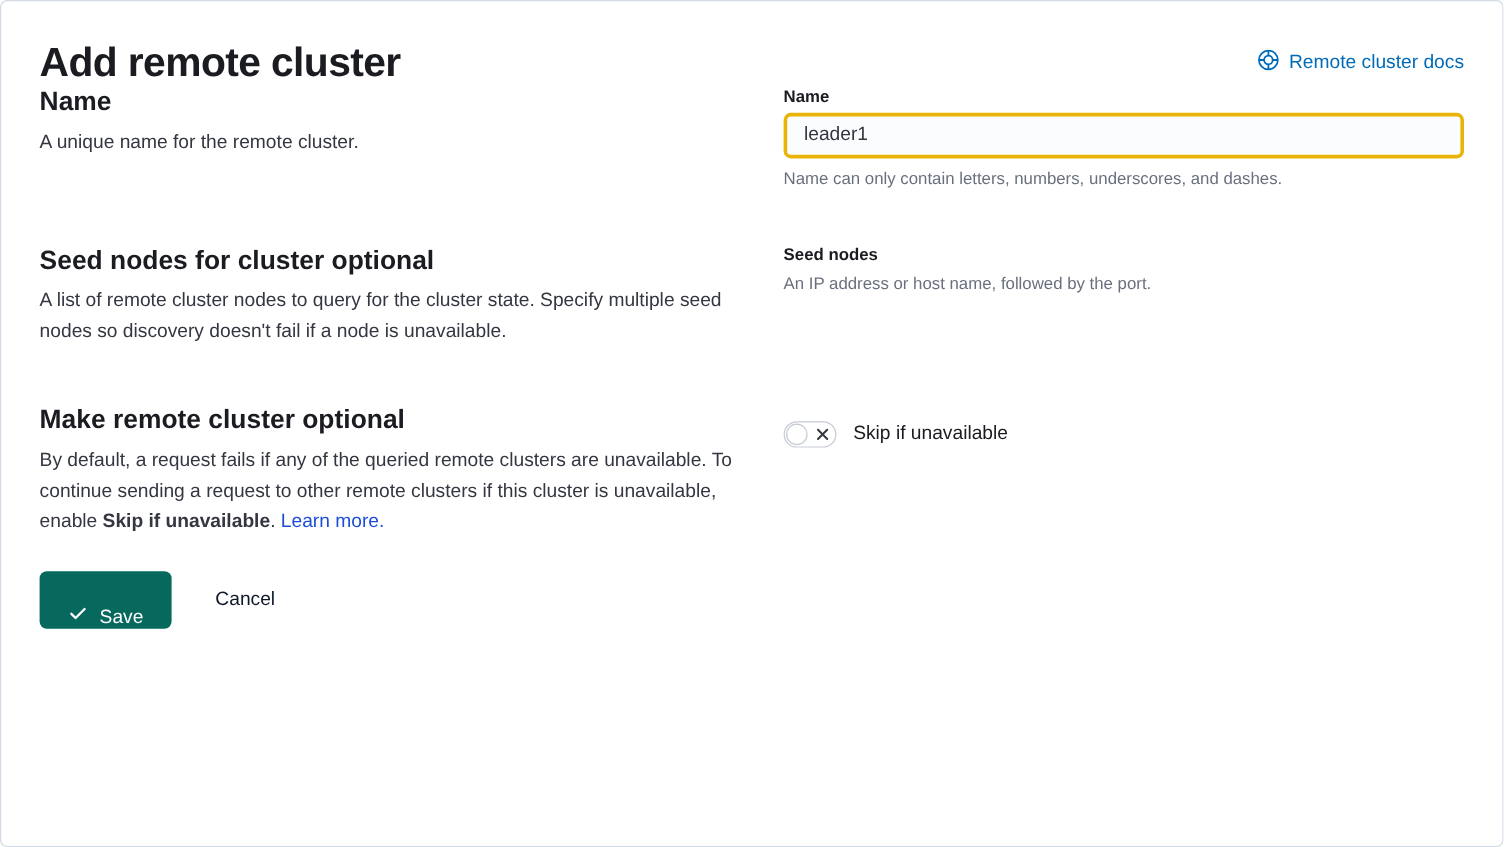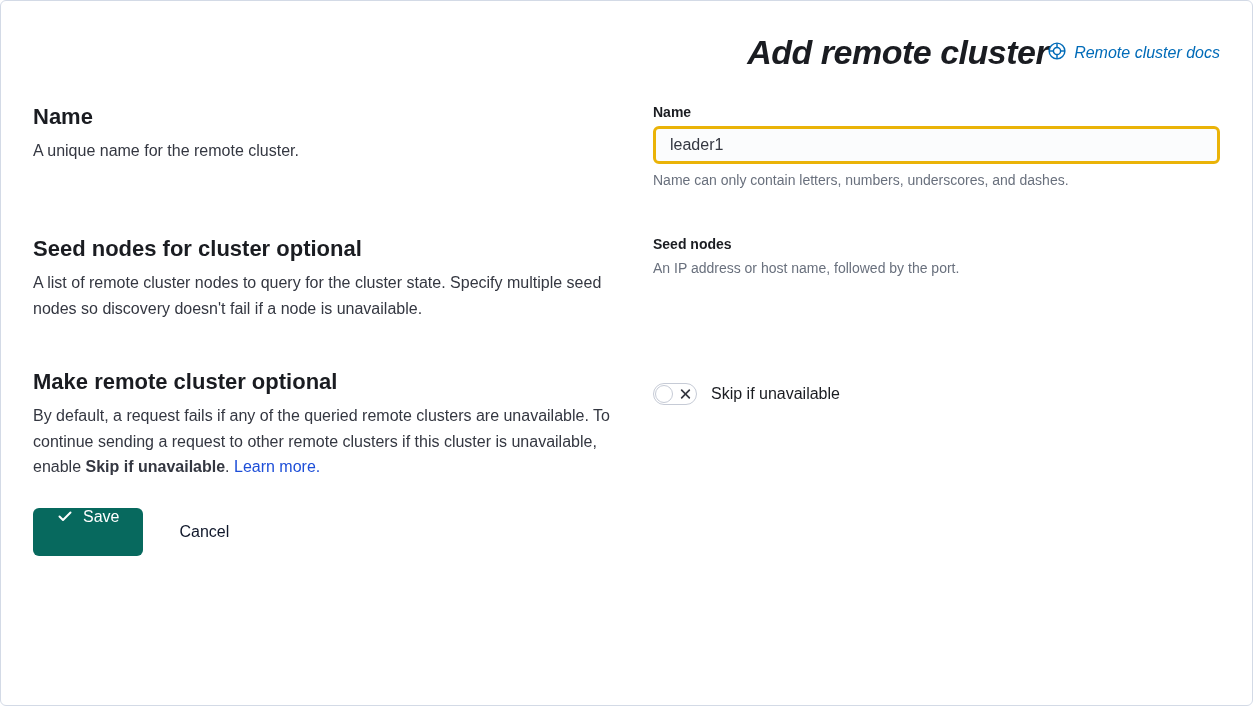--- a/index.html
+++ b/index.html
@@ -16,24 +16,22 @@
     .container {
       width: 1253px;
       height: 706px;
       border: 1px solid #d3dae6;
       border-radius: 6px;
       padding: 32px;
       position: relative;
     }
     .header {
       display: flex;
-      justify-content: flex-end;
-      align-items: center;
-      margin-bottom: 32px;
-      font-style: italic;
+      justify-content: space-between;
+      align-items: center;
     }
     .page-title {
       font-size: 34px;
       font-weight: 700;
       color: #1a1c21;
       letter-spacing: -0.5px;
     }
     .docs-link {
       display: flex;
       align-items: center;
@@ -184,21 +182,21 @@
       color: #1a1c21;
     }
     .actions {
       display: flex;
       align-items: center;
       gap: 36px;
       margin-top: 12px;
     }
     .btn-save {
       display: inline-flex;
-      align-items: flex-start;
+      align-items: flex-end;
       gap: 10px;
       background: #07695e;
       color: #fff;
       border: none;
       border-radius: 6px;
       padding: 0 24px;
       height: 48px;
       font-size: 16px;
       cursor: pointer;
       font-family: inherit;

